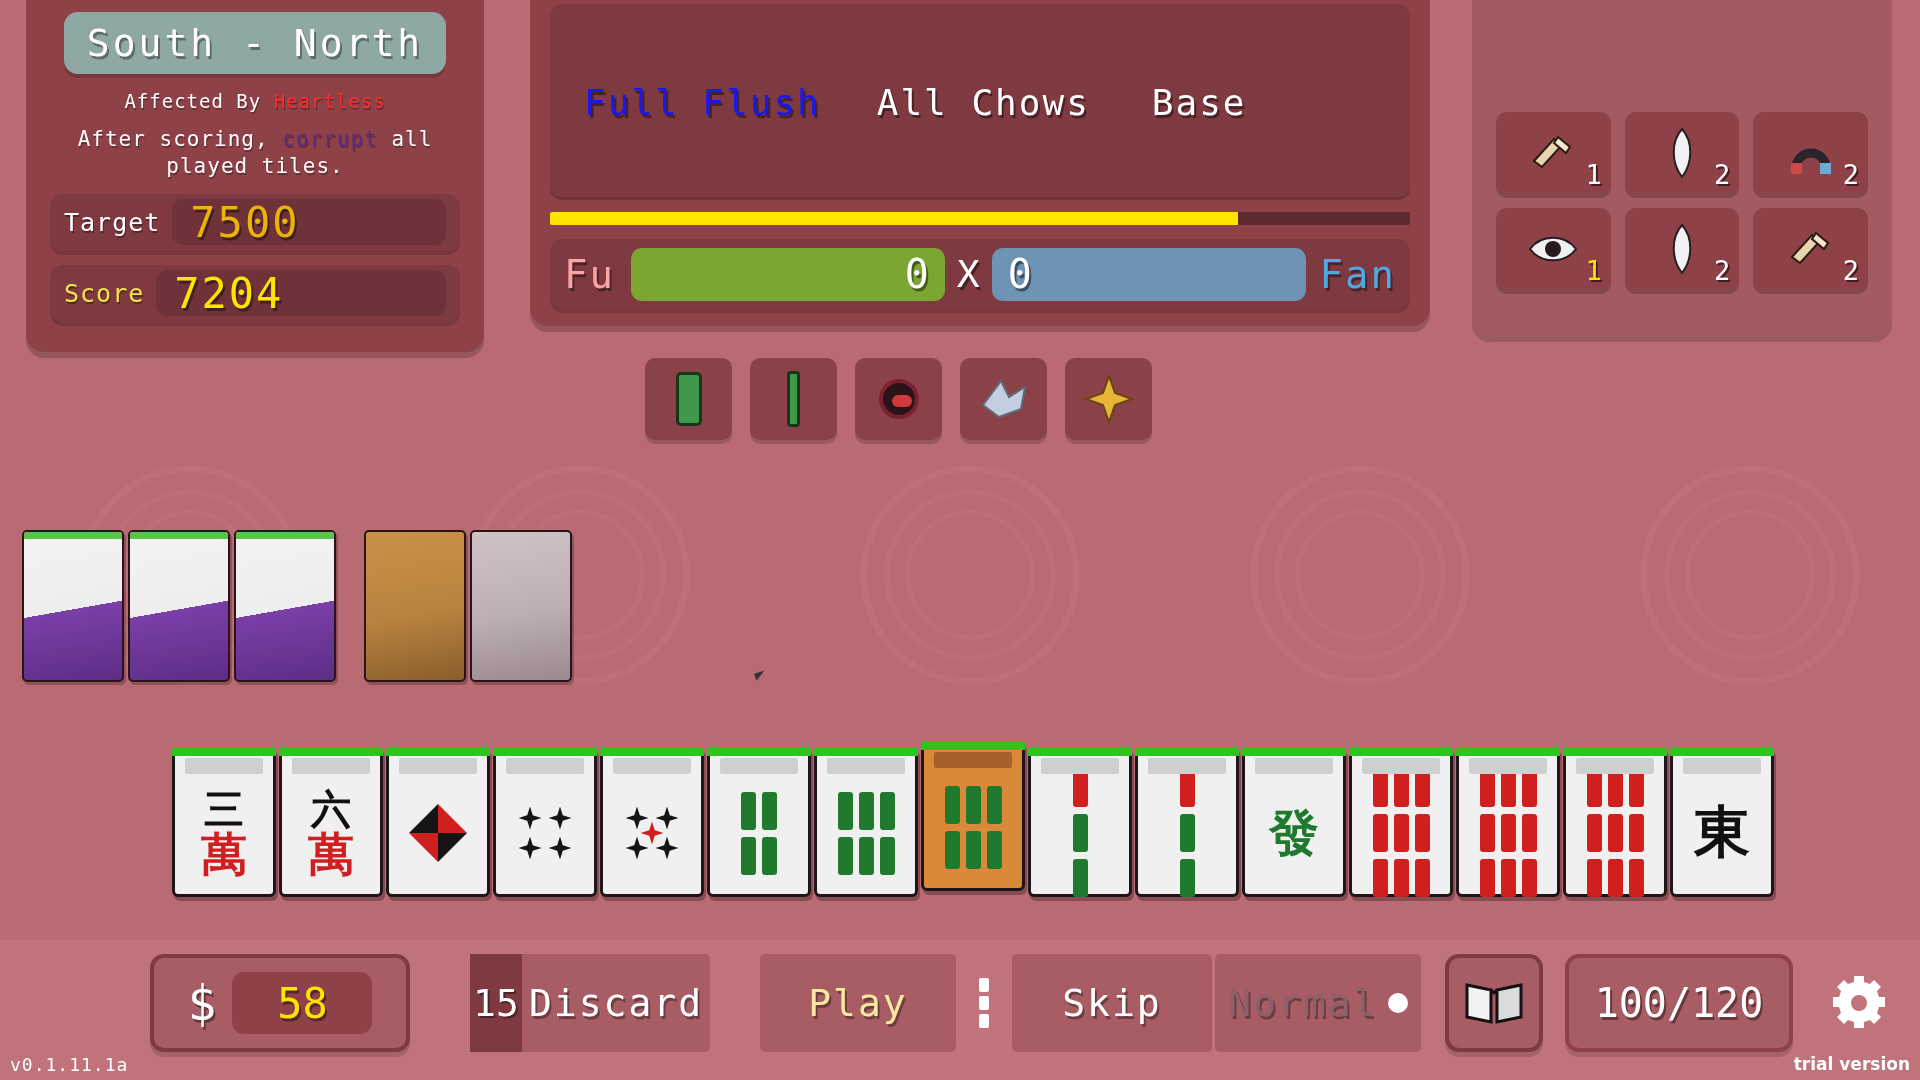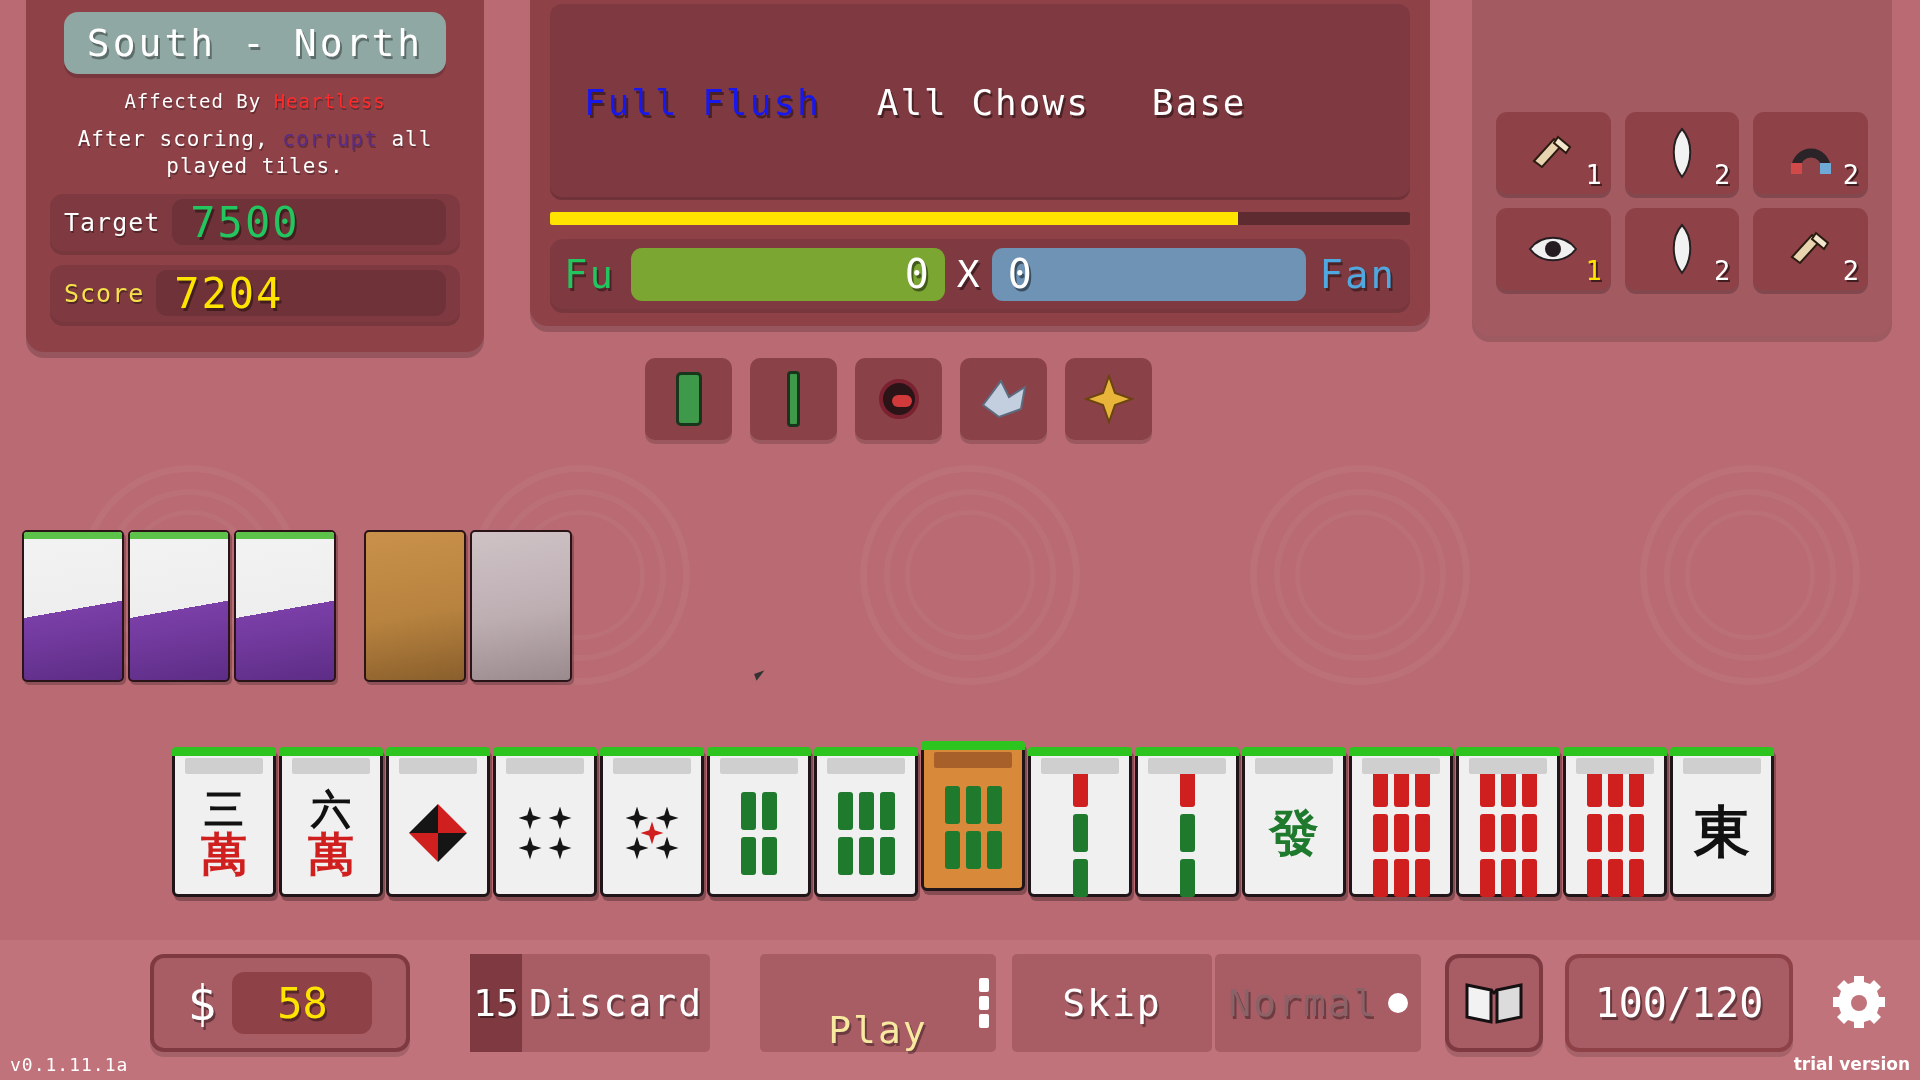--- a/index.html
+++ b/index.html
@@ -81,21 +81,21 @@
     box-shadow: 0 4px 0 rgba(0,0,0,0.16);
   }
   .stat-label{ font-size:25px; letter-spacing:1px; text-shadow:1px 2px 0 rgba(0,0,0,0.35); }
   .stat-label.white{ color:#ffffff; }
   .stat-label.gold{ color:#f5e14b; }
   .stat-pill{
     flex:1; margin-left:12px; height:46px; background:#6e3238; border-radius:11px;
     display:flex; align-items:center; padding-left:18px;
   }
   .stat-value{ font-size:42px; letter-spacing:2px; text-shadow:2px 3px 0 rgba(0,0,0,0.4); }
-  .stat-value.white{ color:#22c55e; }
+  .stat-value.white{ color:#eab308; }
   .stat-value.gold{ color:#ffe400; }
 
   
   #score-panel{
     position:absolute; left:530px; top:-14px; width:900px; height:340px;
     background:#8e4248; border-radius:0 0 18px 18px;
     box-shadow: 0 6px 0 rgba(0,0,0,0.18);
     padding:18px 20px;
   }
   #yaku-box{
@@ -122,21 +122,21 @@
   }
   #progress-fill{ height:100%; background:#ffe400; width:80%; }
 
   #fufan-row{
     margin-top:14px;
     background:#7e3a40; border-radius:13px; height:70px;
     display:flex; align-items:center; padding:0 14px;
     box-shadow: 0 4px 0 rgba(0,0,0,0.16);
   }
   .fufan-label{ font-size:39px; letter-spacing:2px; text-shadow:2px 3px 0 rgba(0,0,0,0.4); }
-  .fufan-label.fu{ color:#22c55e; }
+  .fufan-label.fu{ color:#fca5a5; }
   .fufan-label.fan{ color:#4fa8e0; }
   .bar{
     height:53px; border-radius:11px; display:flex; align-items:center;
     padding:0 16px;
   }
   .bar.fu{ background:#7ba631; flex:1; margin-left:16px; justify-content:flex-end; }
   .bar.fan{ background:#6e93b4; flex:1; margin-right:14px; justify-content:flex-start; }
   .bar-num{ font-size:40px; color:#ffffff; text-shadow:2px 3px 0 rgba(0,0,0,0.45); }
   #times-x{ font-size:38px; color:#ffffff; margin:0 12px; text-shadow:2px 3px 0 rgba(0,0,0,0.45); }
 
@@ -276,21 +276,21 @@
   #money-val{ font-size:42px; color:#ffe400; text-shadow:2px 3px 0 rgba(0,0,0,0.4); }
 
   #discard-btn{ left:470px; width:240px; }
   #discard-count{
     background:#7e3a40; height:98px; width:52px;
     display:flex; align-items:center; justify-content:center;
     font-size:38px; color:#ffffff; text-shadow:2px 2px 0 rgba(0,0,0,0.4);
   }
   #discard-label{ flex:1; display:flex; align-items:flex-start; justify-content:center; }
 
-  #play-btn{ left:760px; width:236px;align-items:flex-end; }
+  #play-btn{ left:760px; width:196px; }
   #dots-sep{ left:965px; width:38px; background:transparent; box-shadow:none; }
   .dot{ width:10px; height:14px; background:#ffffff; margin:4px auto; border-radius:2px; }
   #skip-btn{ left:1000px; width:200px;margin-left:12px; }
   #mode-btn{ left:1215px; width:206px; }
   #mode-dot{ width:20px; height:20px; background:#ffffff; border-radius:50%; margin-left:10px; }
 
   #book-btn{ left:1445px; width:98px; background:#a85c64; border:4px solid #7e3a40; }
   #deck-btn{ left:1565px; width:228px; background:#a85c64; border:4px solid #8e4248; }
   #deck-val{ font-size:40px; color:#ffffff; text-shadow:2px 3px 0 rgba(0,0,0,0.4); }
   #gear-btn{ left:1820px; width:78px; background:transparent; box-shadow:none; }

